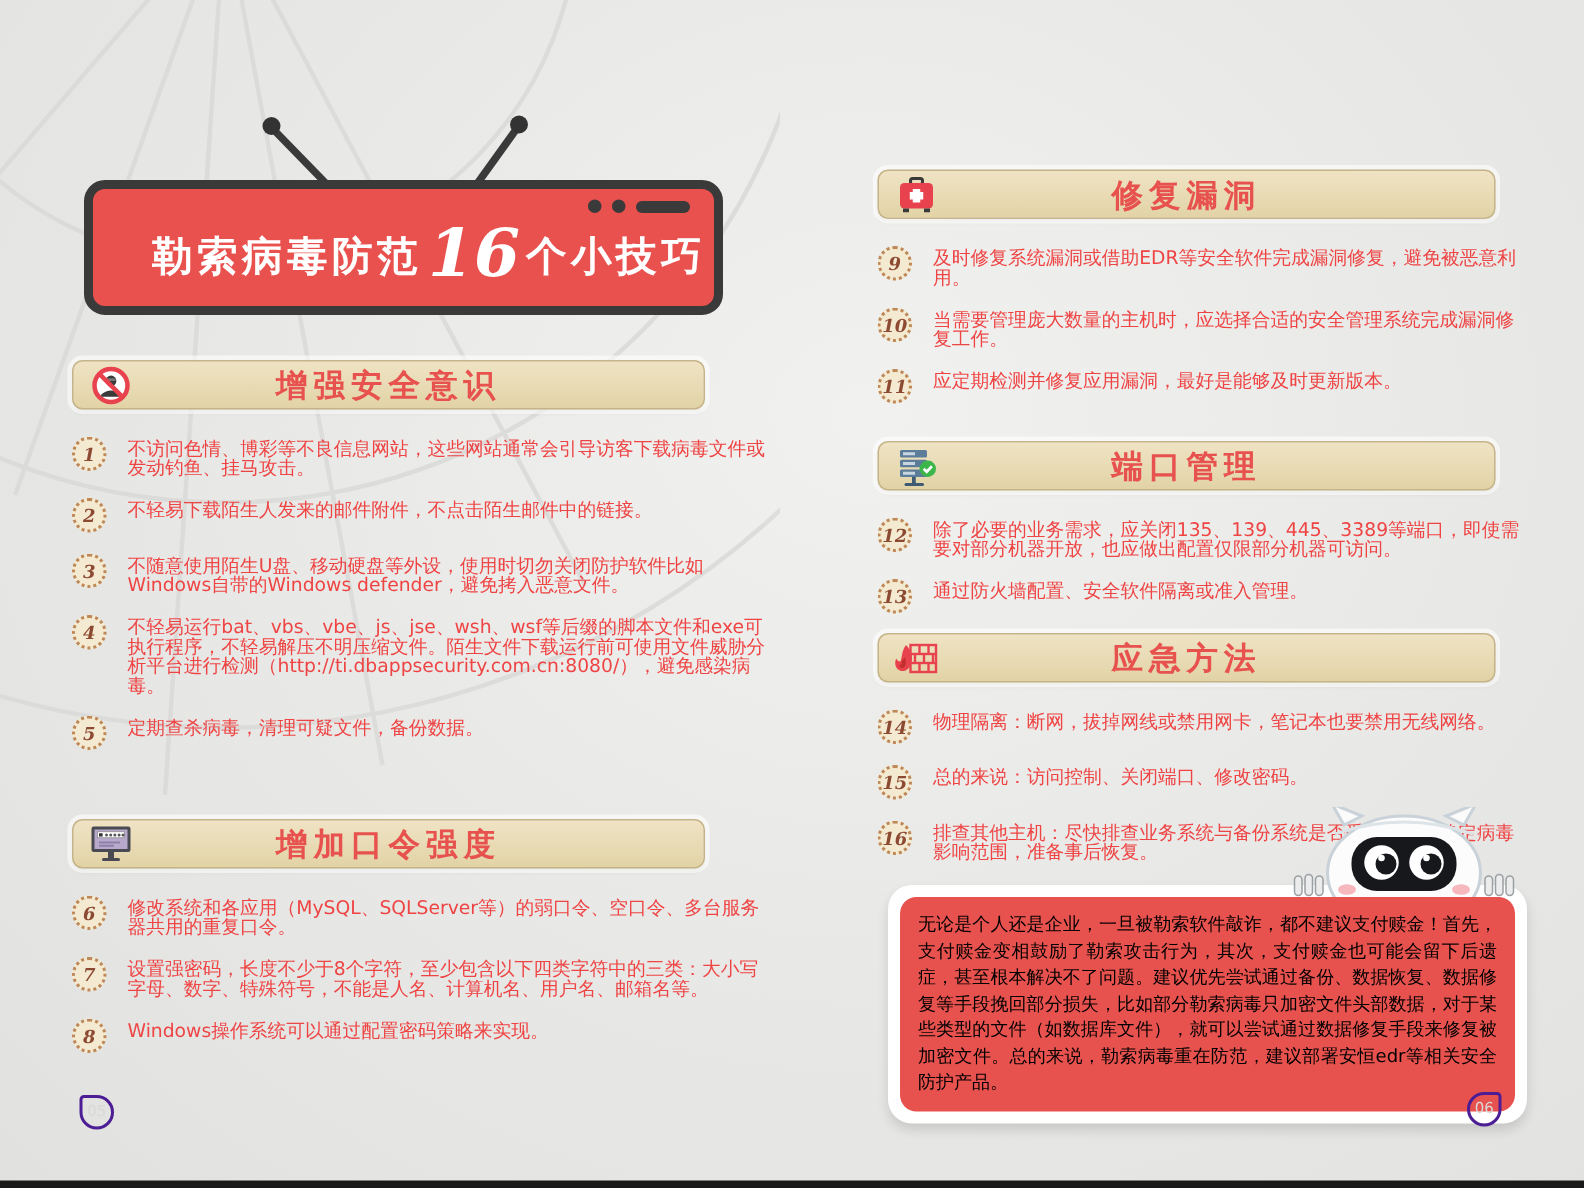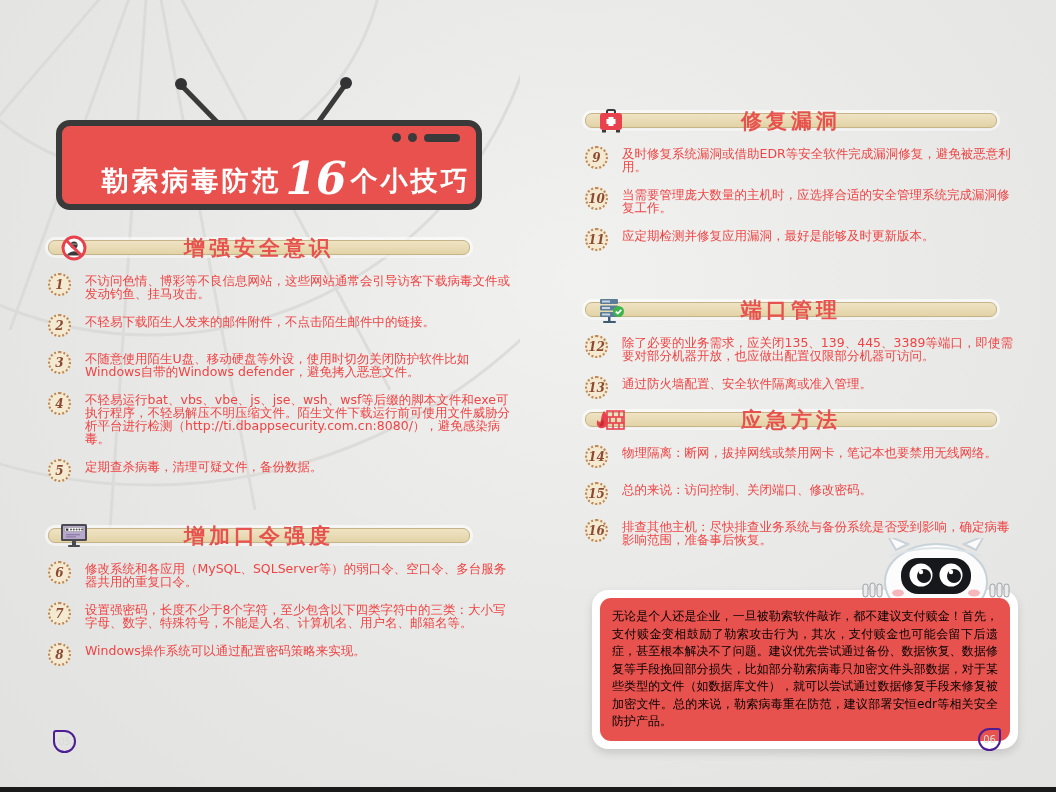--- a/index.html
+++ b/index.html
@@ -13,56 +13,56 @@
 
   
   .web { position:absolute; left:0; top:0; width:520px; height:560px; overflow:hidden; pointer-events:none; }
 
   
   .tv-banner { position:absolute; left:54px; top:68px; width:430px; height:142px; z-index:3; }
   .tv-antennas { position:absolute; left:0; top:0; width:100%; height:60px; }
   .tv-body {
     position:absolute; left:2px; right:2px; top:52px; bottom:0;
     background:#e9514e; border:6px solid #3a3a3a; border-radius:14px;
-    display:flex; align-items:flex-end; justify-content:center;padding-left:34px;
+    display:flex; align-items:center; justify-content:center;padding-left:34px;
   }
   .tv-speaker { position:absolute; right:16px; top:7px; display:flex; align-items:center; gap:7px; }
   .tv-speaker .dot { width:9px; height:9px; border-radius:50%; background:#3a3a3a; }
   .tv-speaker .dash { width:36px; height:8px; border-radius:4px; background:#3a3a3a; }
   .tv-title { color:#fff; font-weight:bold; font-size:27px; letter-spacing:3px; white-space:nowrap; margin-top:8px; }
   .tv-title .big-num { font-size:44px; font-style:italic; font-family:"DejaVu Serif", serif; letter-spacing:0; vertical-align:-4px; padding:0 4px; }
 
   
   .col { position:absolute; }
   .col-left  { left:48px;  top:240px; width:464px; }
   .col-right { left:585px; top:113px; width:432px; }
 
   .sec-header {
-    height:15px; border:1px solid #c6b488; border-radius:7px;
+    height:33px; border:1px solid #c6b488; border-radius:7px;
     background:linear-gradient(#efe3c4, #e2d3a6);
     box-shadow:0 0 0 3px rgba(255,255,255,.6), 0 2px 3px rgba(0,0,0,.08);
     display:flex; align-items:center; padding:0 10px; margin-bottom:17px;
   }
   .col-left  .sec-header { width:422px; }
   .col-right .sec-header { width:412px; }
   .sec-icon { width:30px; height:26px; display:flex; align-items:center; justify-content:center; }
   .sec-title { flex:1; text-align:center; color:#e8524e; font-size:21px; font-weight:bold; letter-spacing:4px; margin-right:30px; }
 
   .item { display:flex; margin-bottom:13px; }
   .badge {
     flex:0 0 23px; height:23px; margin-right:14px; margin-top:1px;
     border:2px dotted #bd8758; border-radius:50%; background:#f4ead1;
     color:#8d4a33; font-size:12px; font-weight:bold; font-style:italic;
     font-family:"DejaVu Serif", serif;
     display:flex; align-items:center; justify-content:center;
   }
   .tip-text { margin:0; flex:1; font-size:12.5px; line-height:13px; color:#ef4444; padding-top:2px; }
   .section + .section { display:block; }
   #sec-password-strength { margin-top:46px; }
-  #sec-port-management  { margin-top:51px; }
+  #sec-port-management  { margin-top:25px; }
   #sec-emergency-methods{ }
 
   
   .advice-panel {
     position:absolute; left:592px; top:590px; width:426px; z-index:2;
     background:#ffffff; border-radius:16px; padding:8px;
     box-shadow:0 4px 8px rgba(0,0,0,.13);
   }
   .advice-box {
     background:#e8524e; border-radius:11px; color:#000000;

